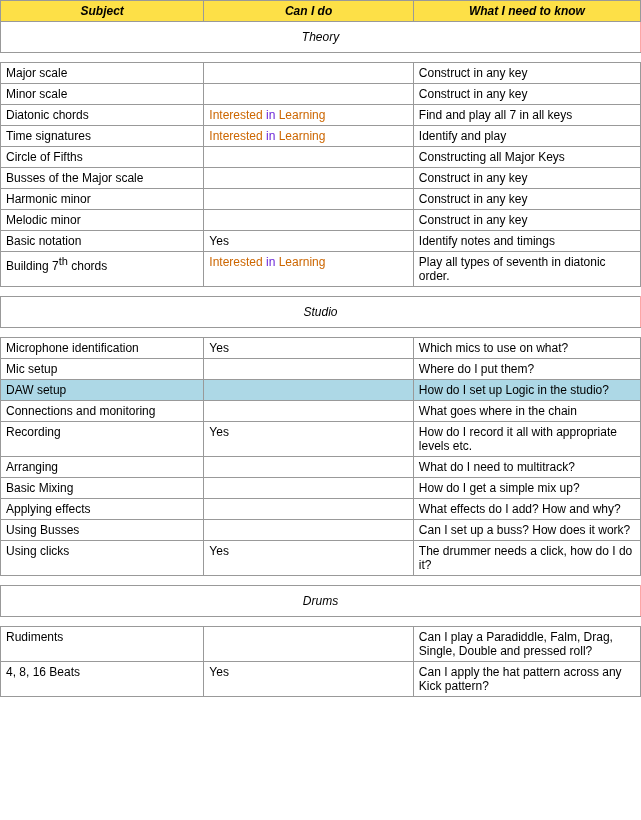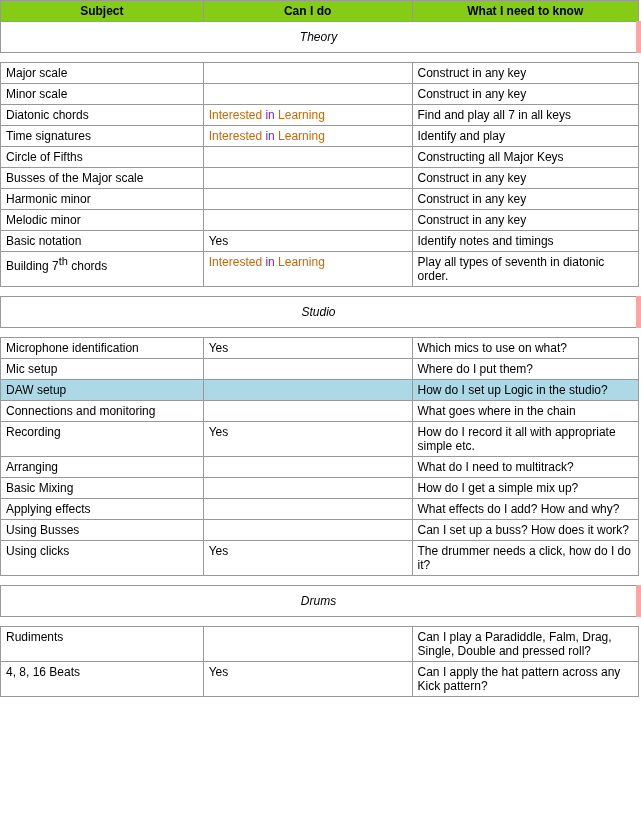--- a/index.html
+++ b/index.html
@@ -13,31 +13,32 @@
       width: 641px;
       border-collapse: collapse;
     }
     td, th {
       border: 1px solid #999;
       padding: 3px 5px;
       vertical-align: top;
     }
     th {
       font-weight: bold;
-      background: #84cc16;
+      background: #fde047;
+      font-style: italic;
     }
     .col-subject { width: 215px; }
     .col-can-do { width: 223px; }
     .col-need { width: 241px; }
     .section-header td {
       text-align: center;
       font-style: italic;
       background: #fff;
       border-left: 1px solid #999;
-      border-right: 5px solid #fca5a5;
+      border-right: 1px solid #fca5a5;
       padding: 8px;
     }
     .interested {
       color: #cc6600;
     }
     .interested span {
       color: #6d28d9;
     }
     .highlighted {
       background: #add8e6;
@@ -144,21 +145,21 @@
         <td class="col-need">How do I set up Logic in the studio?</td>
       </tr>
       <tr>
         <td class="col-subject">Connections  and monitoring</td>
         <td class="col-can-do"></td>
         <td class="col-need">What goes where in the chain</td>
       </tr>
       <tr>
         <td class="col-subject">Recording</td>
         <td class="col-can-do">Yes</td>
-        <td class="col-need">How do I record it all with appropriate simple  etc.</td>
+        <td class="col-need">How do I record it all with appropriate levels  etc.</td>
       </tr>
       <tr>
         <td class="col-subject">Arranging</td>
         <td class="col-can-do"></td>
         <td class="col-need">What do I need to multitrack?</td>
       </tr>
       <tr>
         <td class="col-subject">Basic Mixing</td>
         <td class="col-can-do"></td>
         <td class="col-need">How do I get a simple  mix up?</td>

